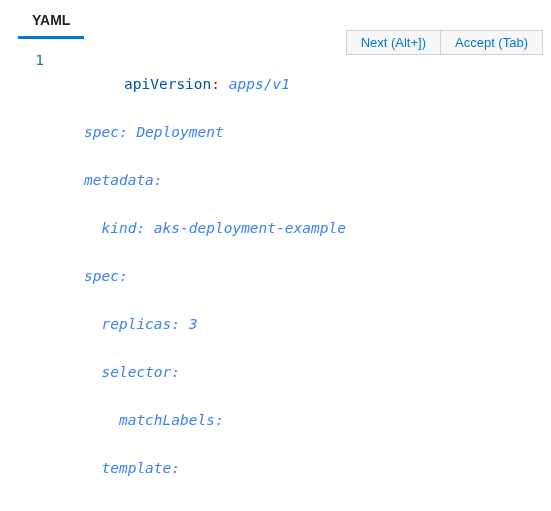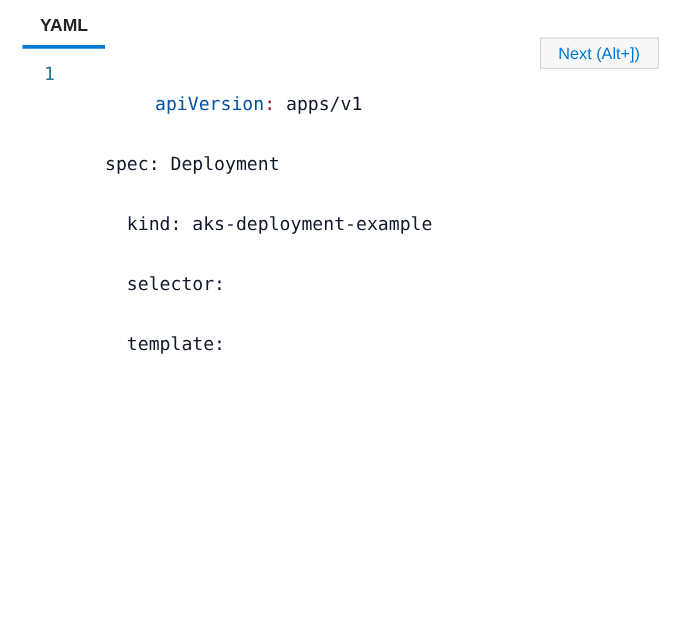--- a/index.html
+++ b/index.html
@@ -25,21 +25,21 @@
       color: #333;
       font-size: 14px;
     }
     .tab.active {
       font-weight: 600;
       border-bottom: 3px solid #0078d4;
       color: #222;
     }
     .suggestion-bar {
       position: absolute;
-      right: 24px;
+      right: 8px;
       top: 30px;
       display: flex;
       gap: 0;
       border: 1px solid #d0d0d0;
       background: #f3f3f3;
       z-index: 5;
     }
     .suggestion-btn {
       padding: 4px 14px;
       font-size: 13px;
@@ -62,42 +62,47 @@
       padding-right: 18px;
       color: #227893;
       user-select: none;
     }
     .code-pane {
       padding-left: 22px;
       white-space: pre;
     }
     .k-blue { color: #0451a5; margin-left: 40px; }
     .k-red  { color: #a31515; }
-    .ghost { color: #0f172a; }
+    .ghost { color: #3b82f6; font-style: italic; }
   </style>
 </head>
 <body>
 
 <div class="tab-row">
   <div class="tab active">YAML</div>
 </div>
 
 <div class="suggestion-bar">
   <div class="suggestion-btn">Next (Alt+])</div>
+  <div class="suggestion-btn">Accept (Tab)</div>
 </div>
 
 <div class="editor-wrap">
   <div class="gutter">
     <div>1</div>
   </div>
   <div class="code-pane">
 <div><span class="k-blue">apiVersion</span><span class="k-red">:</span><span class="ghost"> apps/v1</span></div>
 <div class="ghost">spec: Deployment</div>
+<div class="ghost">metadata:</div>
 <div class="ghost">  kind: aks-deployment-example</div>
+<div class="ghost">spec:</div>
+<div class="ghost">  replicas: 3</div>
 <div class="ghost">  selector:</div>
+<div class="ghost">    matchLabels:</div>
 <div class="ghost">  template:</div>
 
 
 
 
 
 
 
 
 

